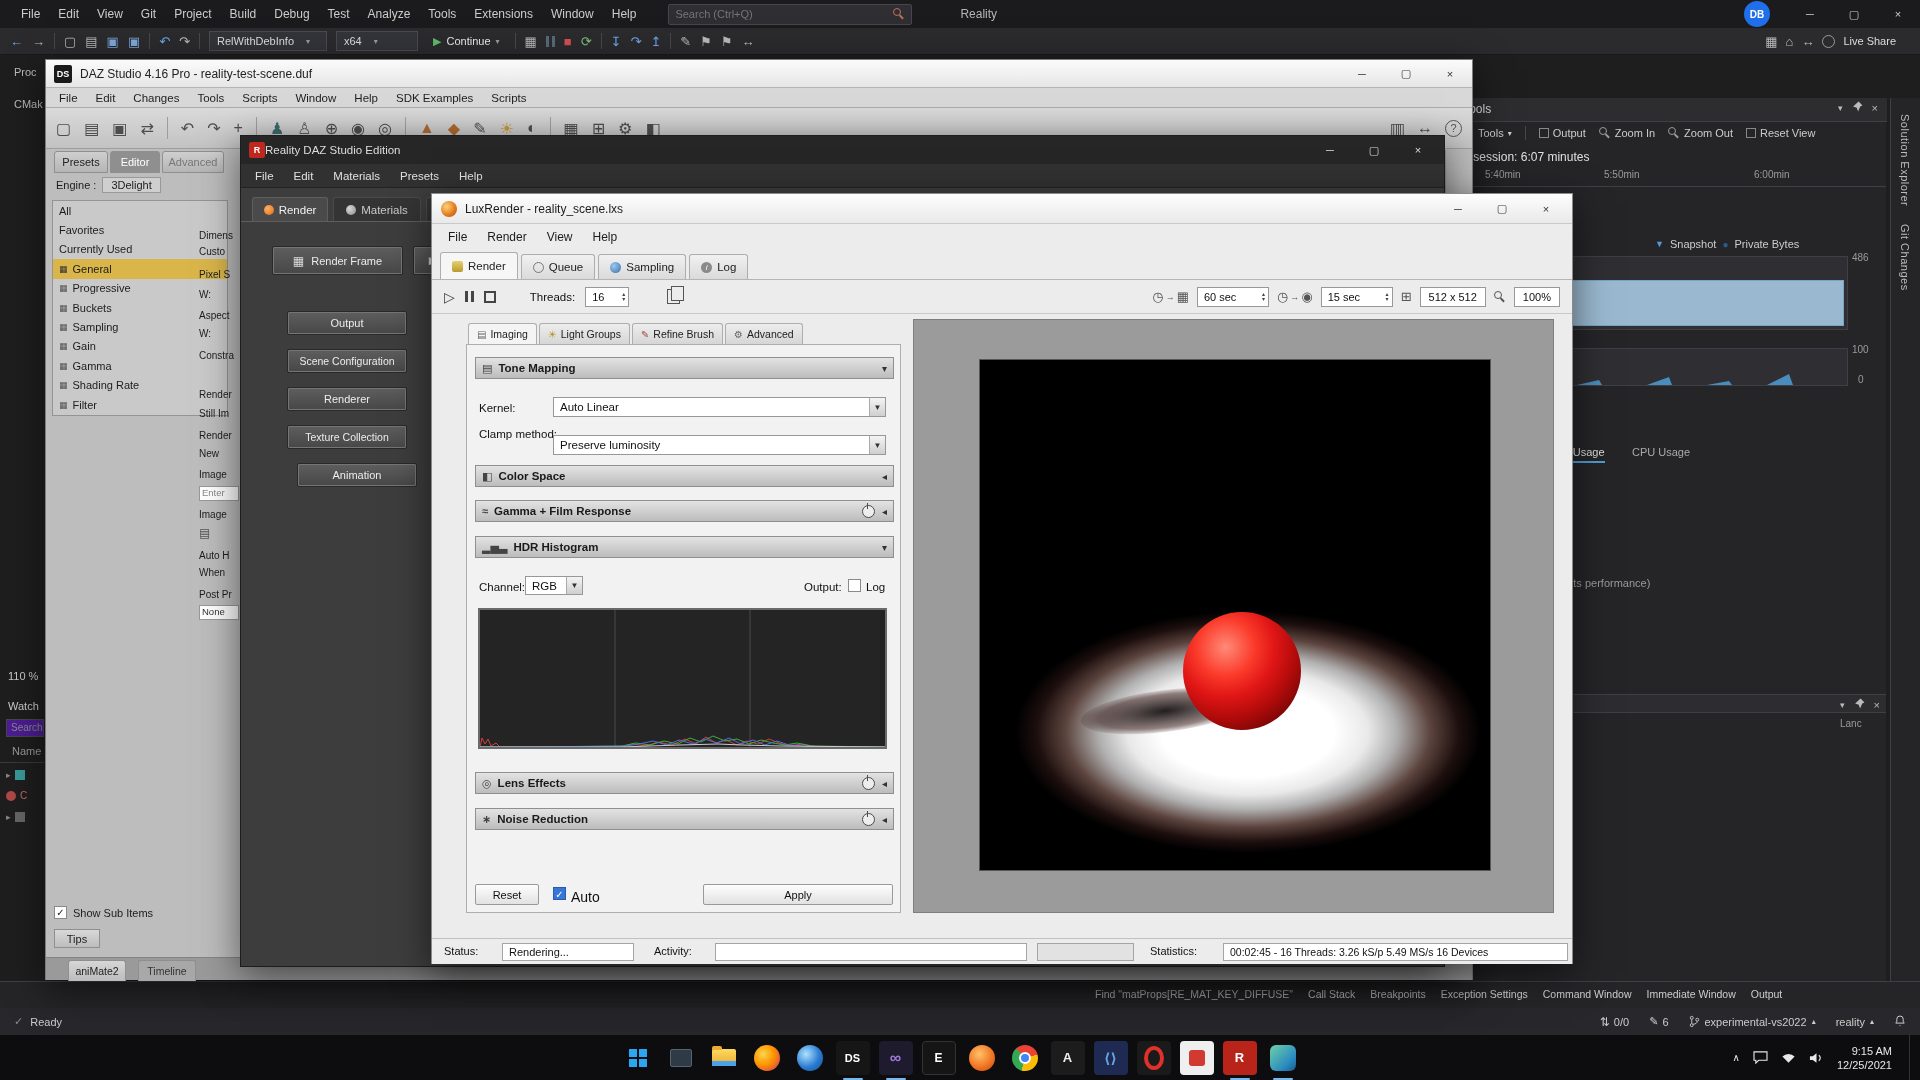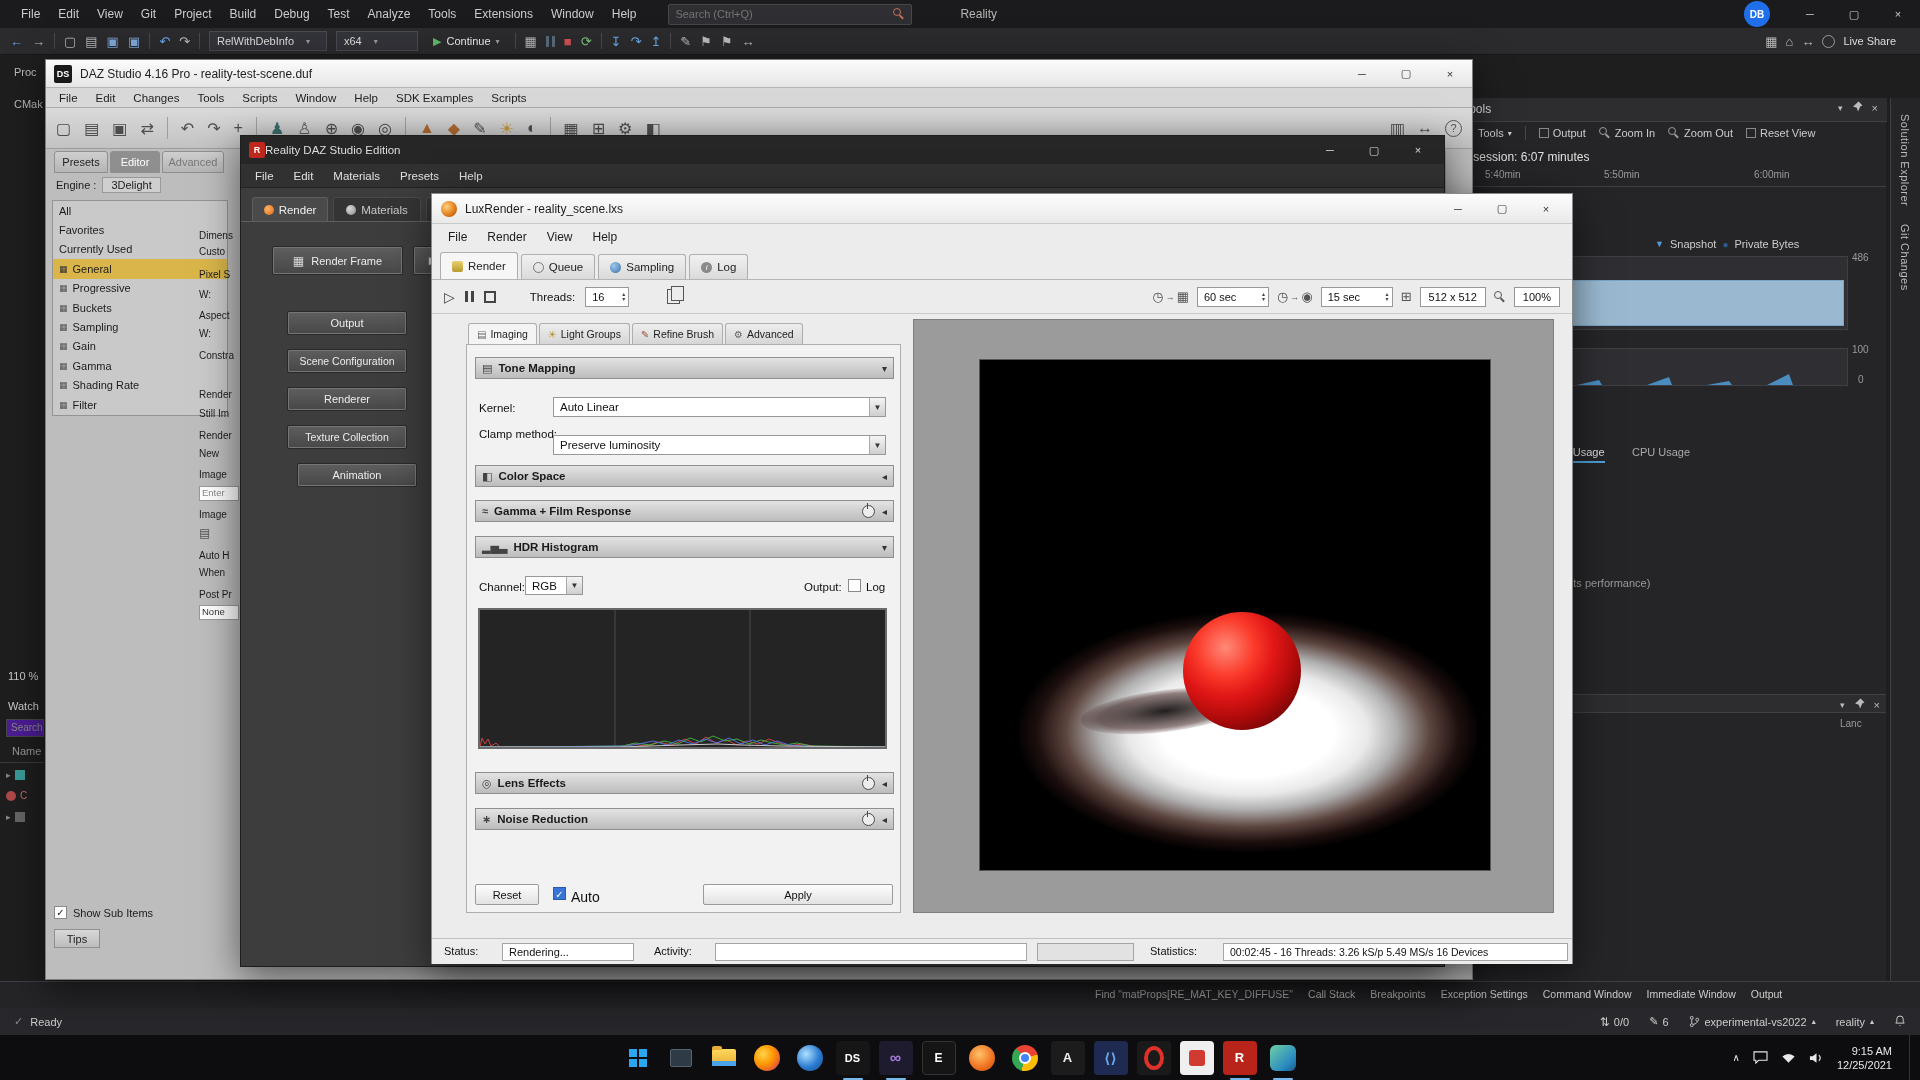--- a/index.html
+++ b/index.html
@@ -402,20 +402,28 @@
     <span class="abs" style="left:2px;top:389px;width:40px;height:15px;background:#fff;border:1px solid #999;color:#333;font-size:9.5px;padding-left:2px"><span>None</span></span>
   </div>
 
   <div class="abs row" style="left:8px;top:846px;gap:6px">
     <span class="cb" style="text-align:center;font-size:10px;line-height:12px;color:#222">✓</span>
     <span style="font-size:11px;color:#1c1c1c">Show Sub Items</span>
   </div>
   <div class="abs" style="left:8px;top:869px;width:46px;height:19px;background:linear-gradient(#d8d8d8,#bdbdbd);border:1px solid #8f8f8f;display:flex;align-items:center;justify-content:center;font-size:11px;color:#222">
       <span>Tips</span>
     </div>
+  <div class="abs" style="left:0;top:897px;width:1426px;height:23px;background:#9a9a9a;border-top:1px solid #848484">
+    <div class="abs" style="left:22px;top:2px;width:58px;height:21px;background:linear-gradient(#d6d6d6,#bcbcbc);border:1px solid #8f8f8f;border-bottom:none;border-radius:3px 3px 0 0;display:flex;align-items:center;justify-content:center;font-size:10.5px;color:#222">
+        <span>aniMate2</span>
+      </div>
+    <div class="abs" style="left:92px;top:2px;width:58px;height:21px;background:#a8a8a8;border:1px solid #8f8f8f;border-bottom:none;border-radius:3px 3px 0 0;display:flex;align-items:center;justify-content:center;font-size:10.5px;color:#333">
+        <span>Timeline</span>
+      </div>
+  </div>
   <div class="abs" style="left:1399px;top:90px;width:1px;height:807px;background:#9e9e9e"></div>
 </div>
 
 <div class="win" style="left:240px;top:135px;width:1205px;height:832px;background:#3d3d3d;border:1px solid #1d1d1d;z-index:20">
   <div class="row" style="height:28px;background:#262626;padding:0 0 0 8px;color:#ddd">
     <span style="width:16px;height:16px;background:#c0281e;color:#fff;font-size:9px;font-weight:bold;display:flex;align-items:center;justify-content:center;border-radius:2px">R</span>
     <span style="margin-left:0;font-size:11.5px">Reality DAZ Studio Edition</span>
     <div class="row" style="margin-left:auto;height:100%;margin-right:4px">
       <div class="winbtn">─</div>
       <div class="winbtn">▢</div>

